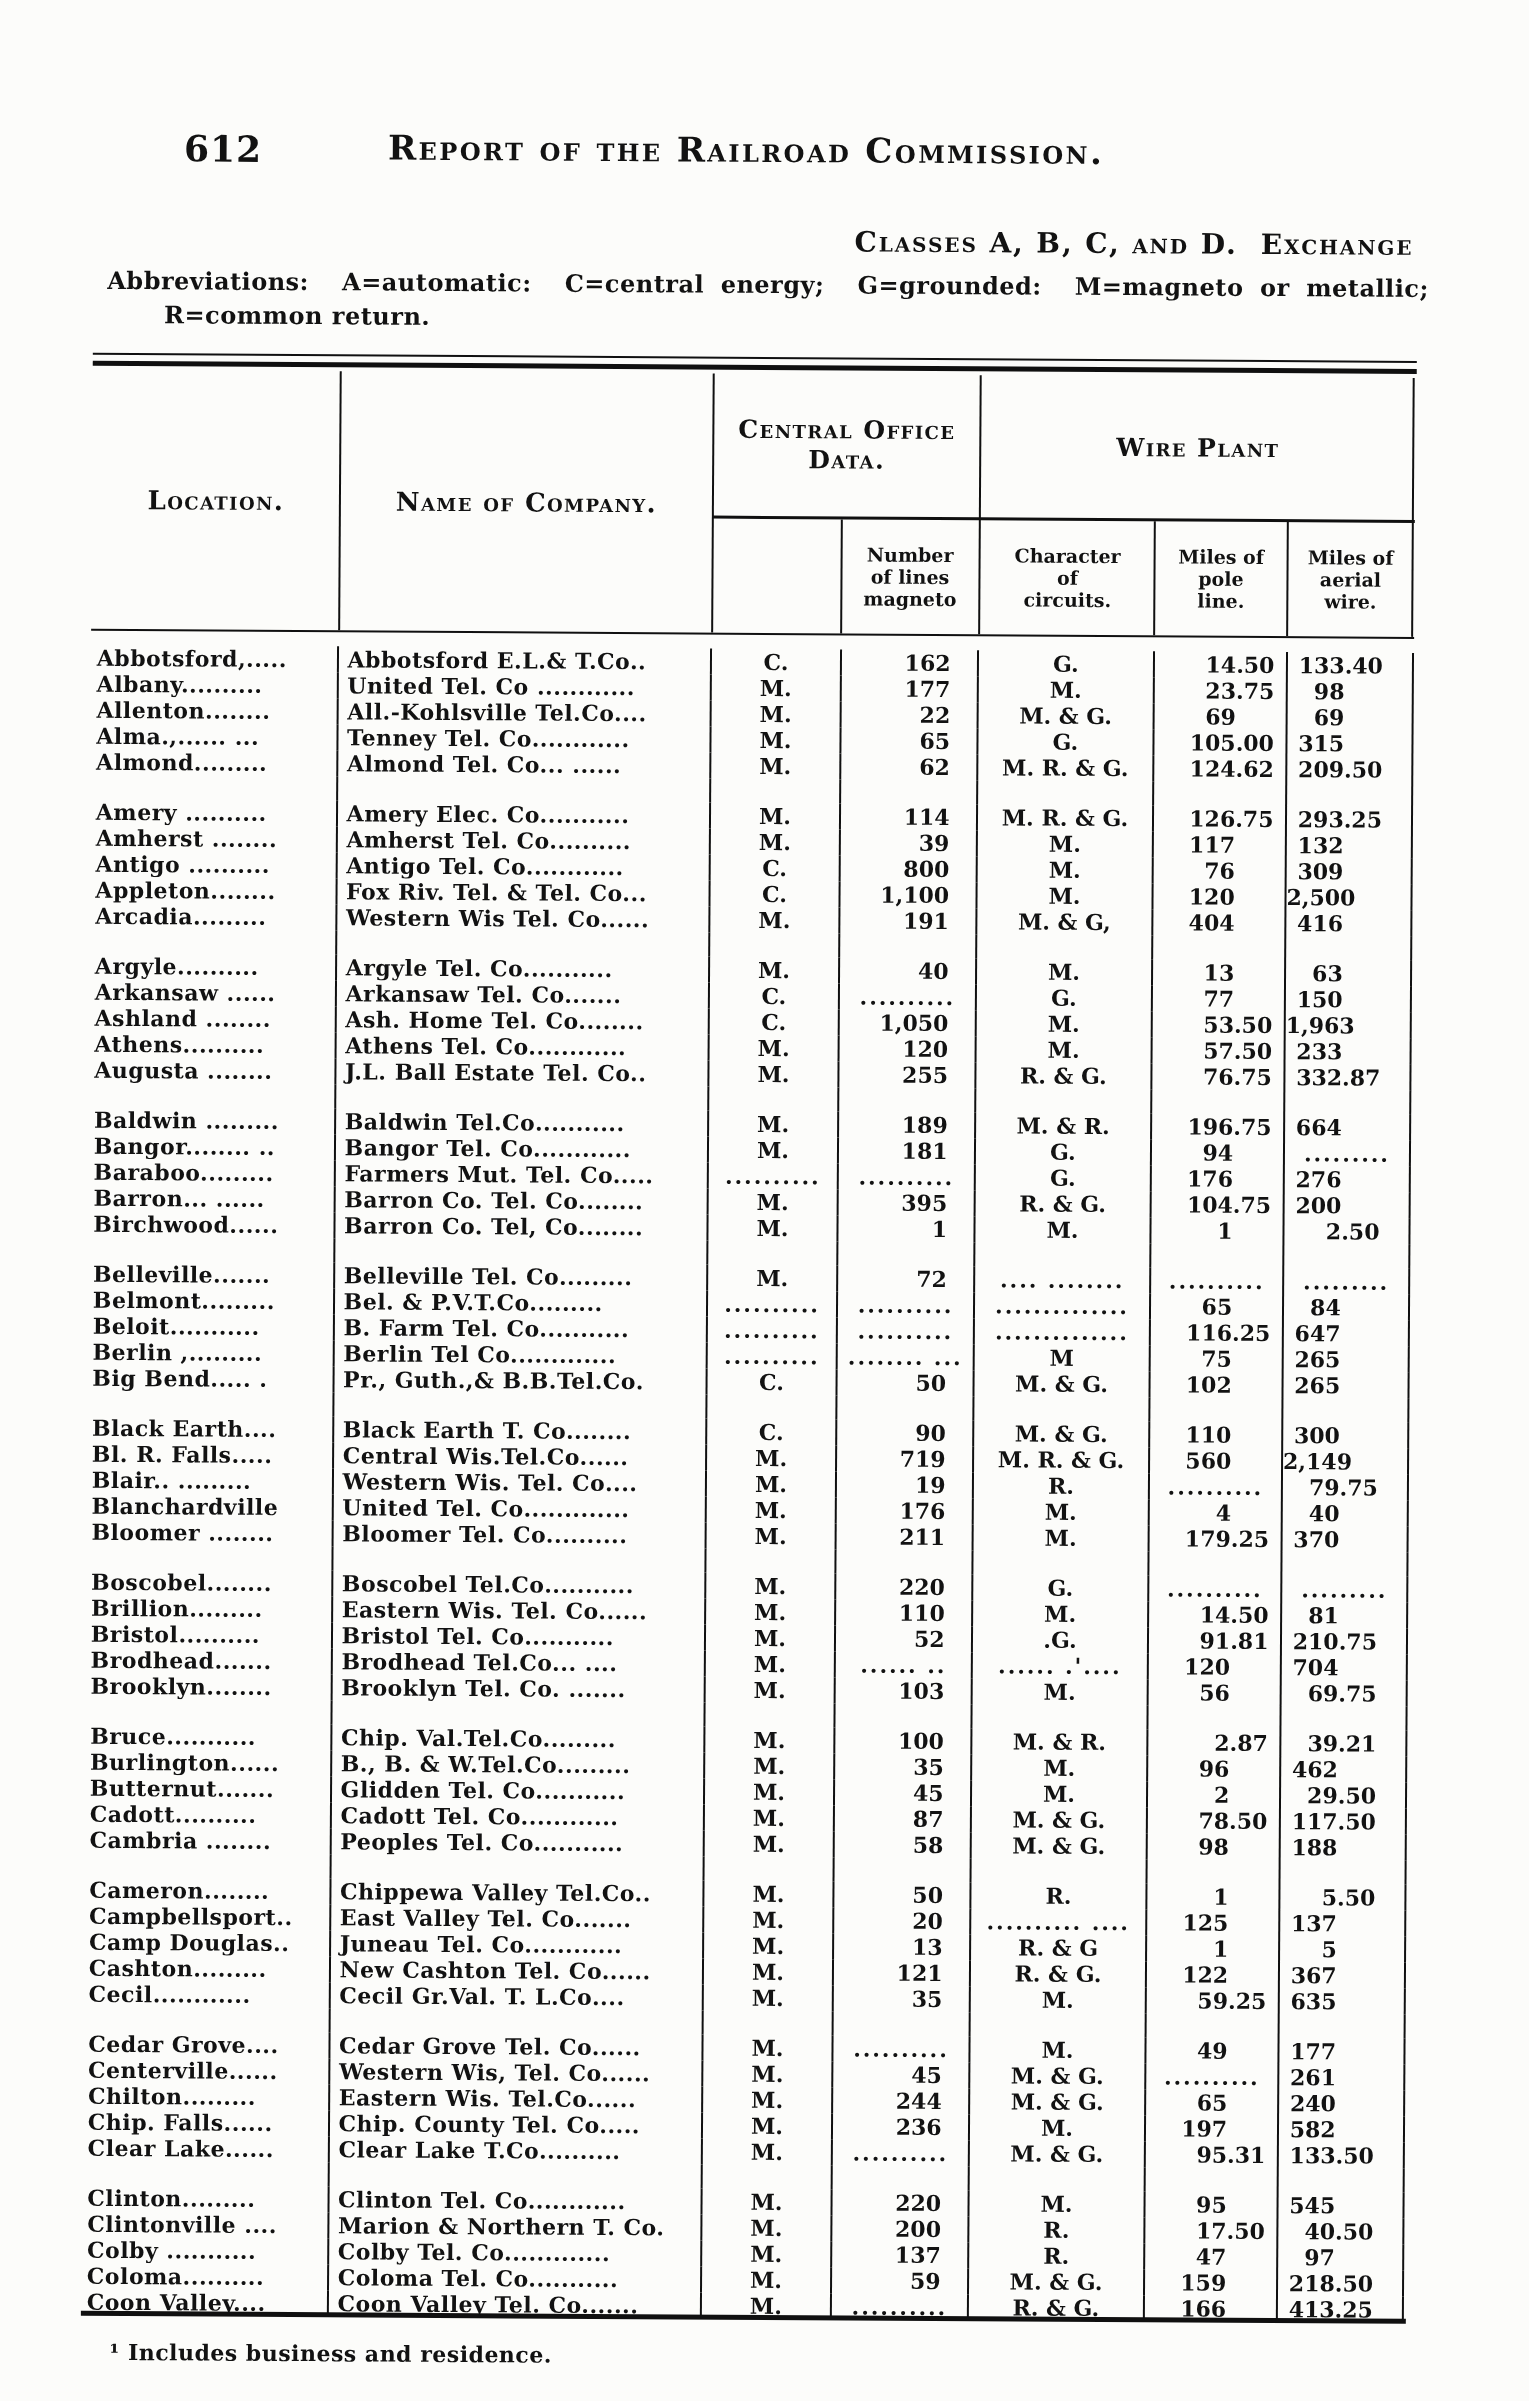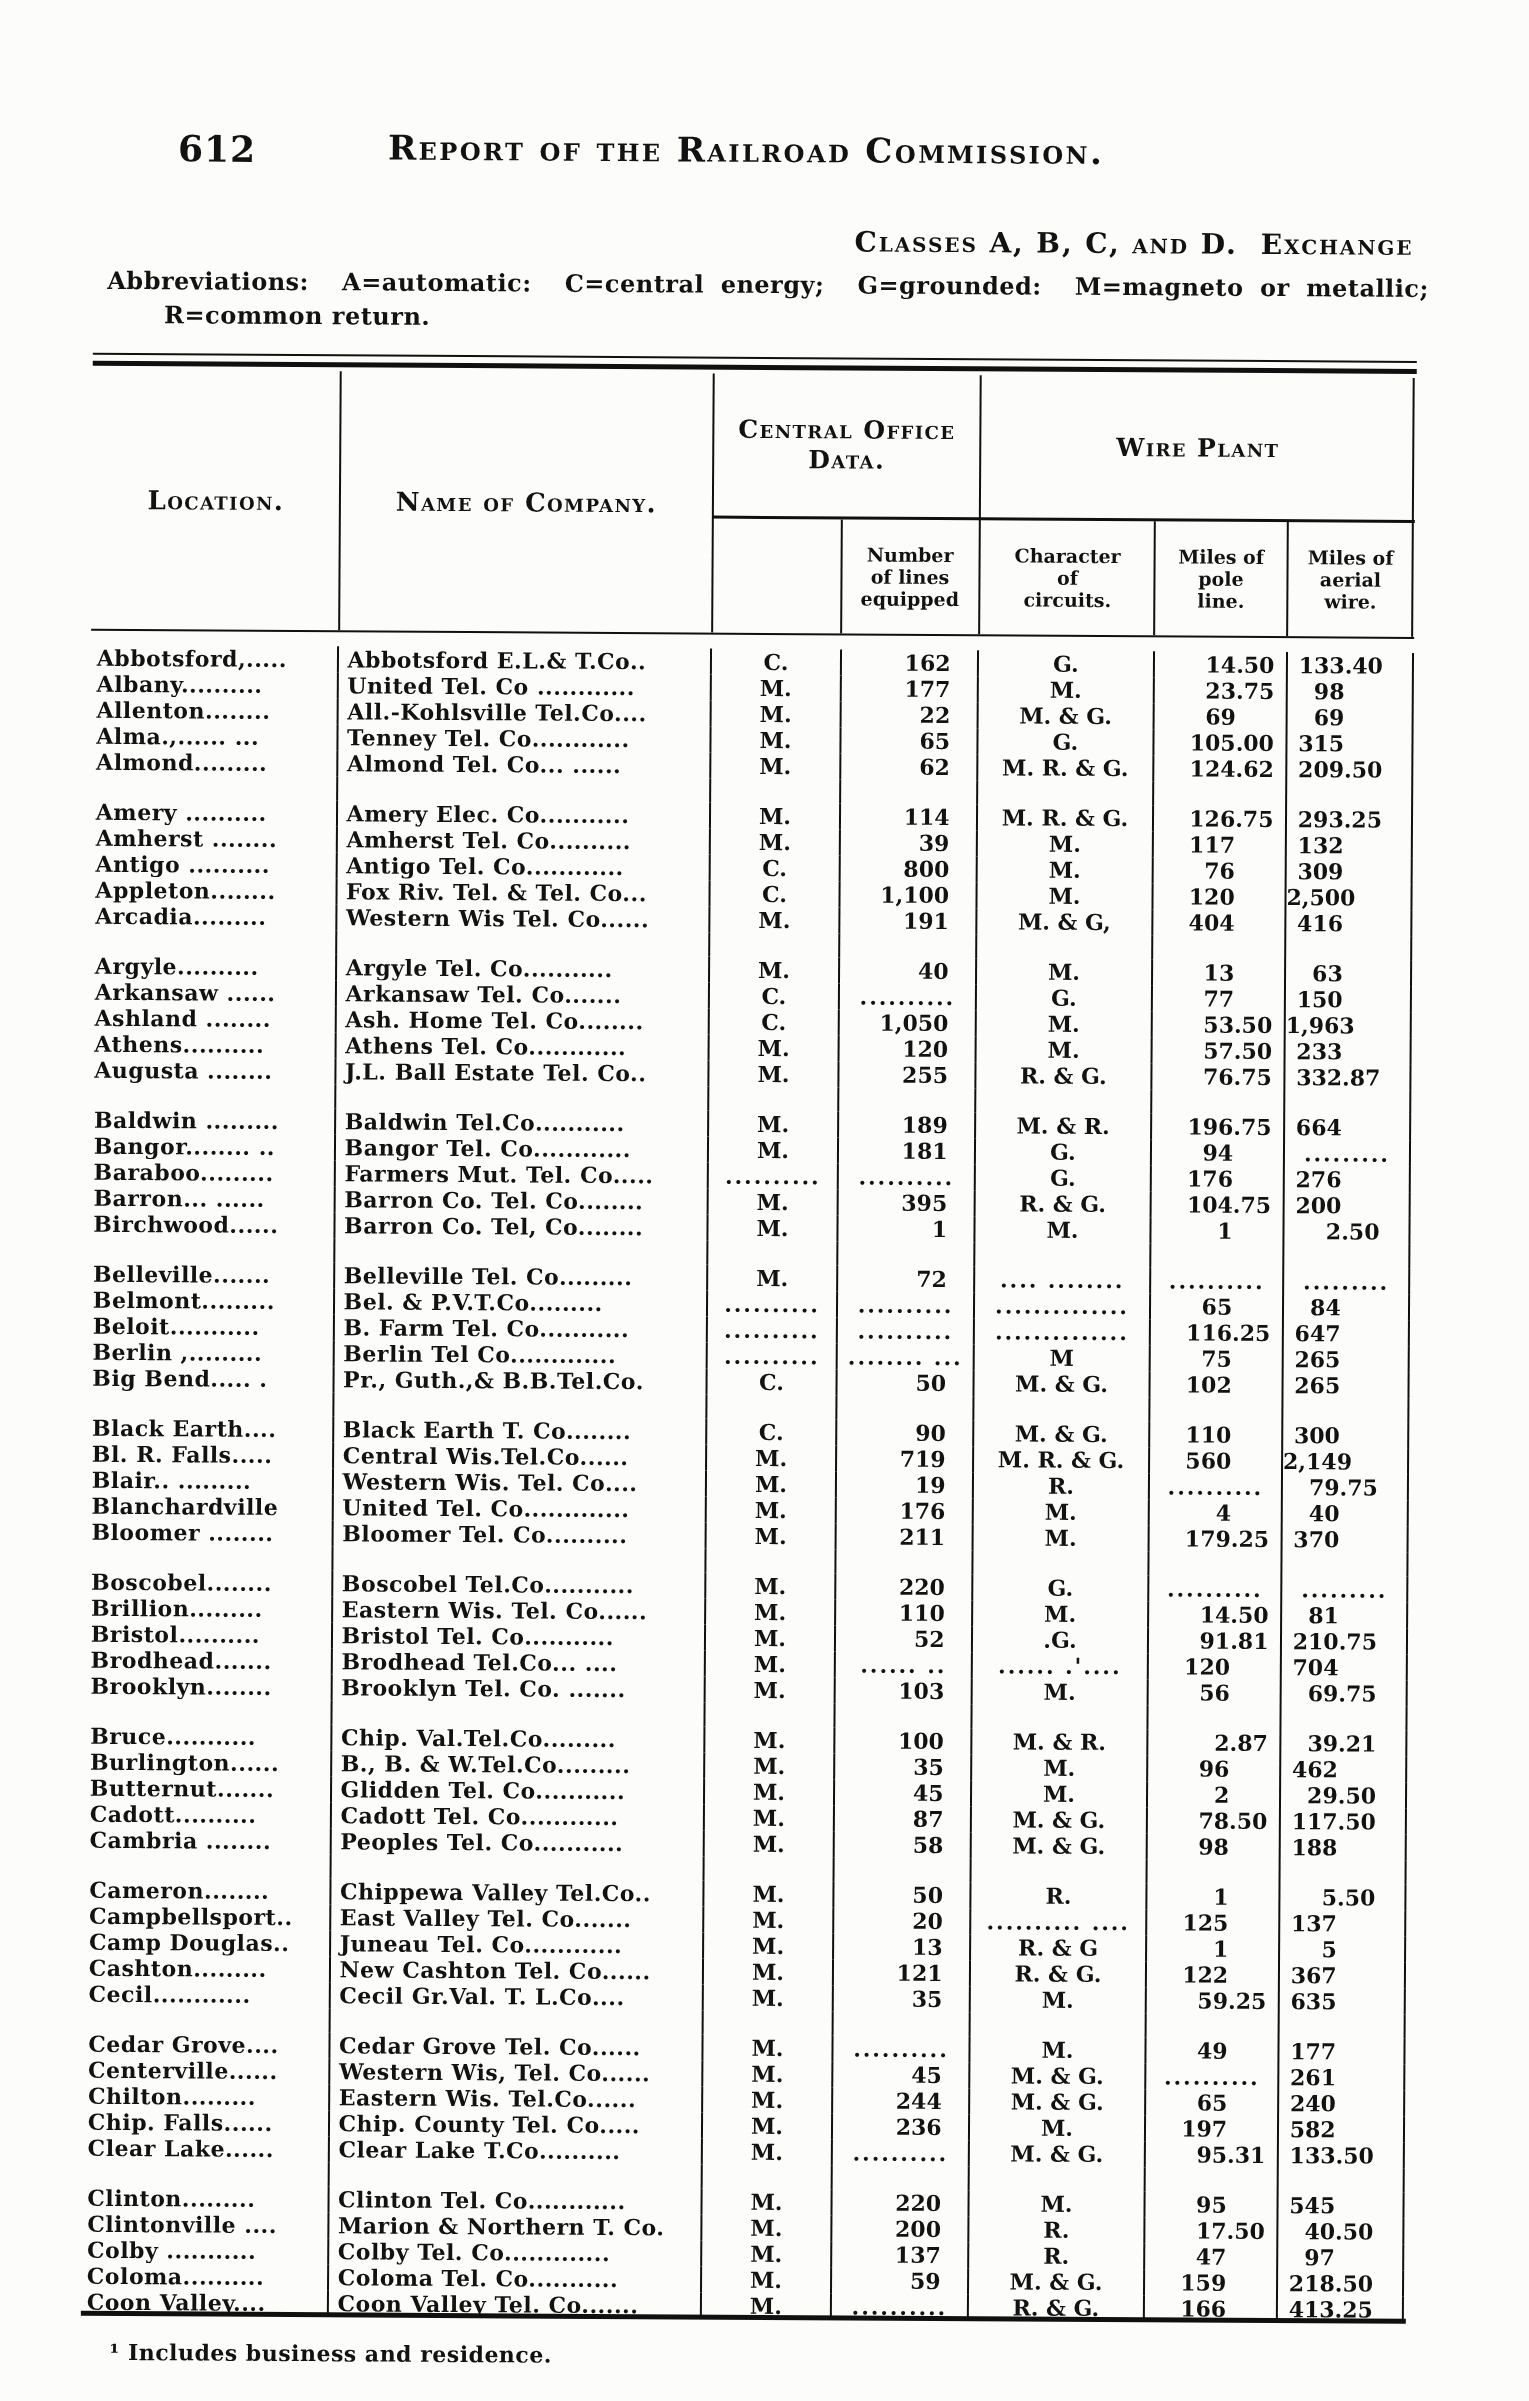--- a/index.html
+++ b/index.html
@@ -2,21 +2,21 @@
 <html style="font-size:7.7px"><head>
 <meta charset="utf-8">
 <style>
   html,body{margin:0;padding:0;background:#ddd;}
   .sheet{
     position:relative;width:1529px;height:2435px;background:#fcfcfa;
     overflow:hidden;color:#121212;
     font-family:"DejaVu Serif","Liberation Serif",serif;font-weight:700;
   }
   .tilt{position:absolute;inset:0;transform:rotate(0.35deg);transform-origin:288px 0;}
-  .page-number{position:absolute;left:179px;top:128px;font-size:36px;letter-spacing:1px;}
+  .page-number{position:absolute;left:185px;top:128px;font-size:36px;letter-spacing:1px;}
   .page-title{position:absolute;left:0;top:127px;width:1494px;text-align:center;
     font-variant:small-caps;font-size:34px;letter-spacing:2.4px;}
   .section-heading{position:absolute;right:114px;top:222px;font-variant:small-caps;
     font-size:28px;letter-spacing:1.9px;white-space:pre;}
   .abbrev1{position:absolute;left:109px;top:267px;font-size:24px;white-space:pre;
     word-spacing:7.7px;letter-spacing:0.5px;}
   .abbrev2{position:absolute;left:166px;top:301px;font-size:24px;letter-spacing:0.5px;}
   .top-rule{position:absolute;left:95px;top:354px;width:1324px;height:12.5px;
     border-top:2.4px solid #101010;border-bottom:5.3px solid #101010;box-sizing:border-box;}
   .thead{position:absolute;left:95px;top:371px;width:1323px;height:259px;
@@ -76,21 +76,21 @@
       <div class="hcell h-name">Name of Company.</div>
       <div class="hcell h-cod">Central Office
 Data.</div>
       <div class="hcell h-wp">Wire Plant</div>
 
       <div class="grule gr-cod"></div>
       <div class="grule gr-wp"></div>
 
       <div class="subh sh-lines">Number
 of lines
-equipped</div>
+magneto</div>
       <div class="subh sh-circ">Character
 of
 circuits.</div>
       <div class="subh sh-pole">Miles of
 pole
 line.</div>
       <div class="subh sh-wire">Miles of
 aerial
 wire.</div>
 

